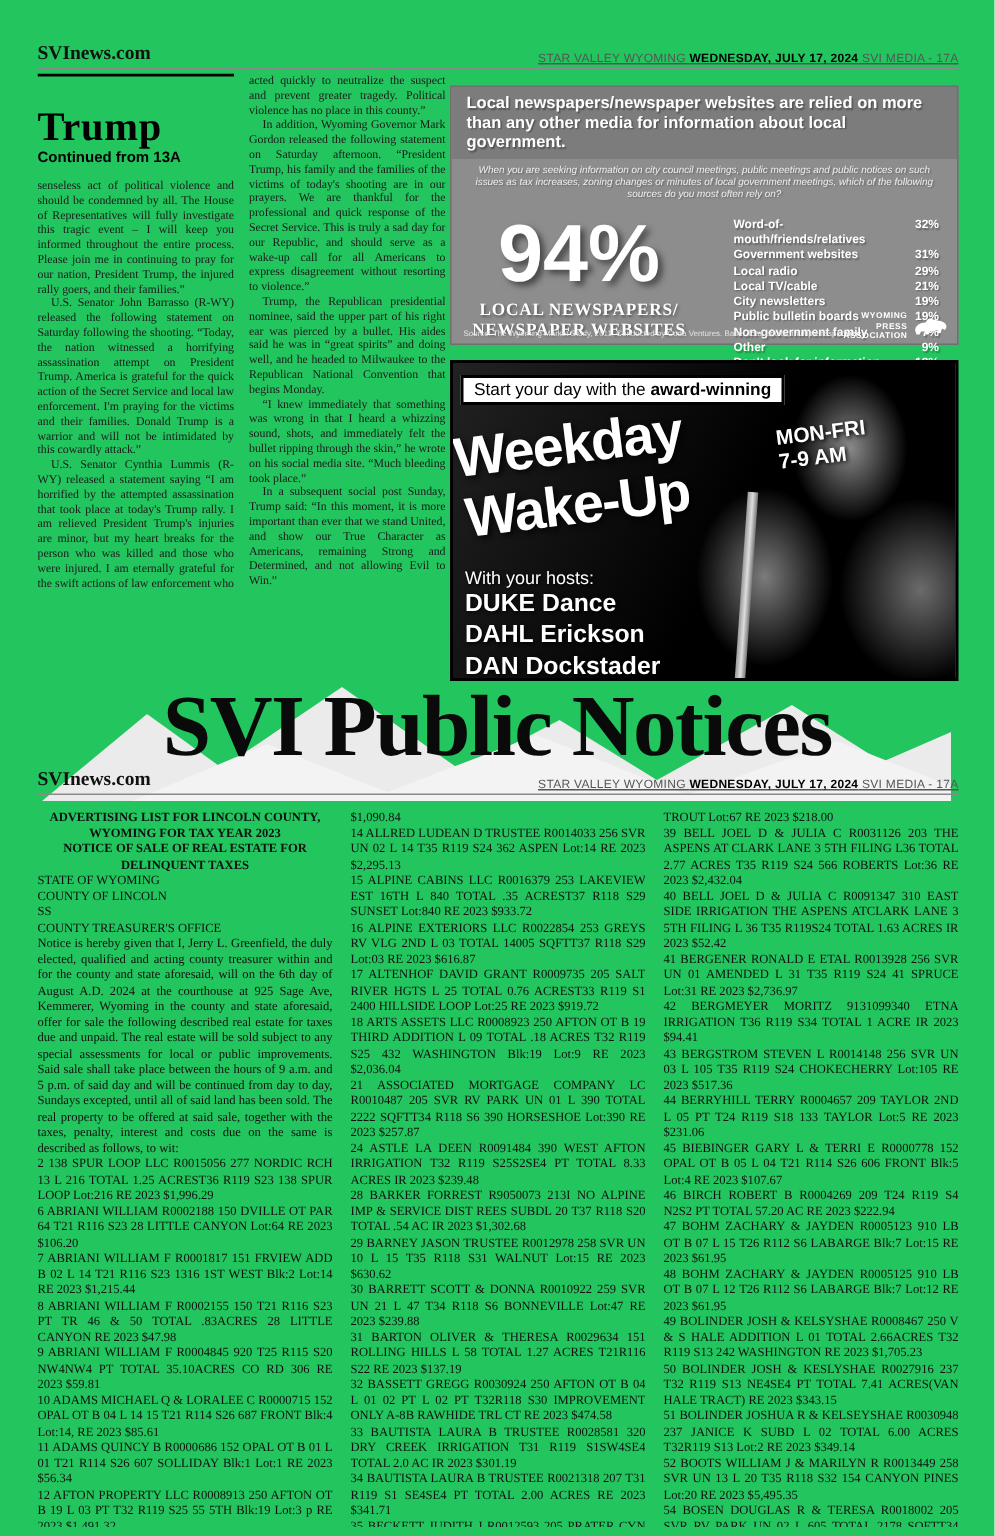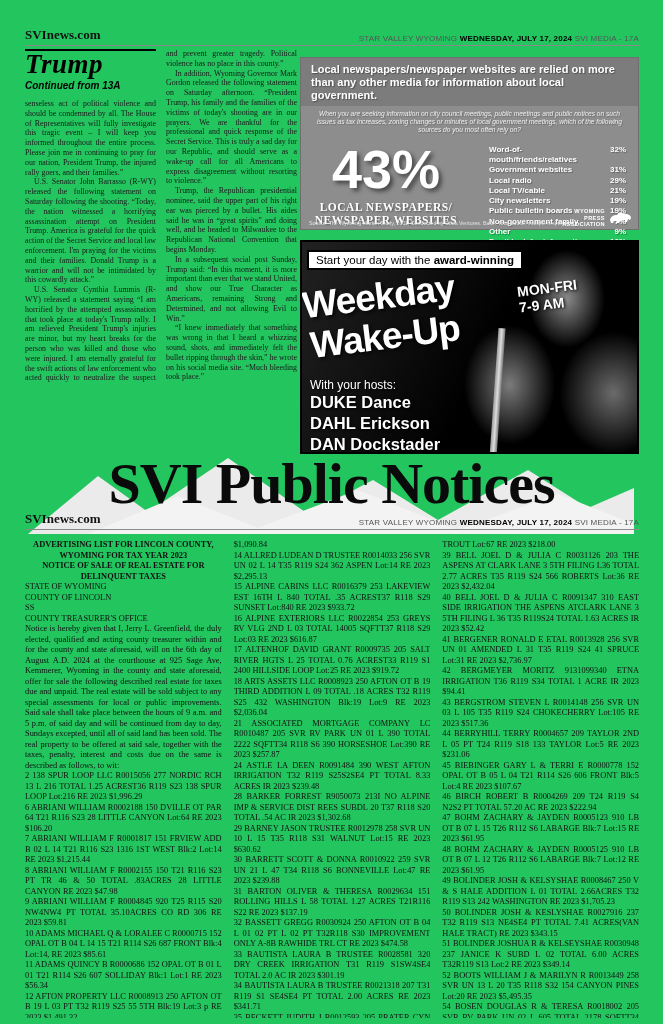--- a/index.html
+++ b/index.html
@@ -5,27 +5,27 @@
   * { margin:0; padding:0; box-sizing:border-box; }
   html,body { background:#fff; }
   body { font-family:"Liberation Serif", serif; }
   .page { position:relative; width:663px; height:1024px; background:#22c55e; overflow:hidden; }
 
   
   .runhead { position:absolute; left:25px; right:24px; height:18px;
              border-bottom:1px solid #8a8a8a; display:flex; justify-content:space-between; align-items:flex-end;
              padding-bottom:2px; z-index:3; }
   .runhead .site { font-family:"Liberation Serif", serif; font-weight:bold; font-size:13px; color:#111; }
-  .runhead .dateline { font-family:"Liberation Sans", sans-serif; font-size:8px; color:#555; letter-spacing:.2px; }
+  .runhead .dateline { font-family:"Liberation Sans", sans-serif; font-size:8px; color:#555; letter-spacing:.2px;text-decoration:underline; }
   .runhead .dateline b { color:#000; }
 
   
   .trump { position:absolute; left:25px; top:49px; width:272px; height:404px;
            column-count:2; column-gap:10px; overflow:hidden; }
-  .trump-head { border-top:2px solid #000; padding-top:0; margin-bottom:8px;font-style:italic; }
+  .trump-head { border-top:2px solid #000; padding-top:20px; margin-bottom:8px; }
   .trump-head h1 { font-family:"Liberation Serif", serif; font-size:27px; font-weight:bold; letter-spacing:.5px; line-height:1; }
   .trump-head .cont { font-family:"Liberation Sans", sans-serif; font-weight:bold; font-size:10px; margin-top:2px; }
   .trump p { font-size:7.9px; line-height:9.8px; text-align:justify; color:#1a1a1a; }
   .trump p + p { text-indent:9px; }
 
   
   .ad-gray { position:absolute; left:300px; top:57px; width:339px; height:173px;
              background:#8d8d8d; border:1px solid #6f6f6f; font-family:"Liberation Sans", sans-serif; color:#fff; }
   .ad-gray .band { background:#7c7c7c; padding:5px 10px 4px; text-align:left;
                    font-weight:bold; font-size:11px; line-height:13px; text-shadow:1px 1px 1px rgba(0,0,0,.35); }
@@ -94,31 +94,31 @@
     <div class="trump-head">
       <h1>Trump</h1>
       <div class="cont">Continued from 13A</div>
     </div>
     <div>
         <p>senseless act of political violence and should be condemned by all. The House of Representatives will fully investigate this tragic event – I will keep you informed throughout the entire process. Please join me in continuing to pray for our nation, President Trump, the injured rally goers, and their families.”</p>
         <p>U.S. Senator John Barrasso (R-WY) released the following statement on Saturday following the shooting. “Today, the nation witnessed a horrifying assassination attempt on President Trump. America is grateful for the quick action of the Secret Service and local law enforcement. I'm praying for the victims and their families. Donald Trump is a warrior and will not be intimidated by this cowardly attack.”</p>
         <p>U.S. Senator Cynthia Lummis (R-WY) released a statement saying “I am horrified by the attempted assassination that took place at today's Trump rally. I am relieved President Trump's injuries are minor, but my heart breaks for the person who was killed and those who were injured. I am eternally grateful for the swift actions of law enforcement who acted quickly to neutralize the suspect and prevent greater tragedy. Political violence has no place in this county.”</p>
         <p>In addition, Wyoming Governor Mark Gordon released the following statement on Saturday afternoon. “President Trump, his family and the families of the victims of today's shooting are in our prayers. We are thankful for the professional and quick response of the Secret Service. This is truly a sad day for our Republic, and should serve as a wake-up call for all Americans to express disagreement without resorting to violence.”</p>
         <p>Trump, the Republican presidential nominee, said the upper part of his right ear was pierced by a bullet. His aides said he was in “great spirits” and doing well, and he headed to Milwaukee to the Republican National Convention that begins Monday.</p>
+        <p>“I knew immediately that something was wrong in that I heard a whizzing sound, shots, and immediately felt the bullet ripping through the skin,” he wrote on his social media site. “Much bleeding took place.”</p>
         <p>In a subsequent social post Sunday, Trump said: “In this moment, it is more important than ever that we stand United, and show our True Character as Americans, remaining Strong and Determined, and not allowing Evil to Win.”</p>
-        <p>“I knew immediately that something was wrong in that I heard a whizzing sound, shots, and immediately felt the bullet ripping through the skin,” he wrote on his social media site. “Much bleeding took place.”</p>
       </div>
   </div>
 
   <div class="ad-gray">
     <div class="band">Local newspapers/newspaper websites are relied on more than any other media for information about local government.</div>
     <div class="question">When you are seeking information on city council meetings, public meetings and public notices on such issues as tax increases, zoning changes or minutes of local government meetings, which of the following sources do you most often rely on?</div>
     <div class="body-row">
       <div class="left">
-        <div class="big">43%</div>
+        <div class="big">94%</div>
         <div class="big-label">
           <div>LOCAL NEWSPAPERS/</div>
           <div>NEWSPAPER WEBSITES</div>
         </div>
       </div>
       <div class="stats">
           <div class="stat-row">
           <span>Word-of-mouth/friends/relatives</span>
           <span>32%</span>
         </div>

